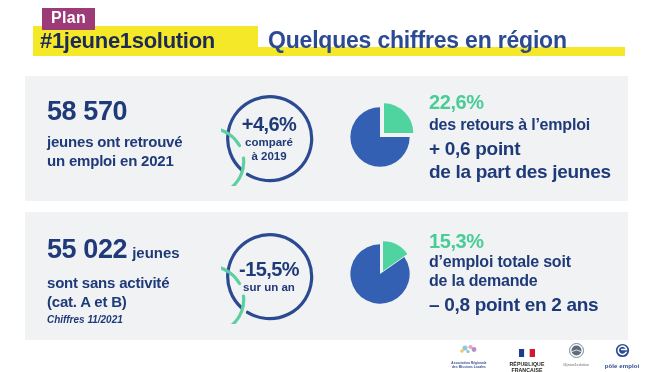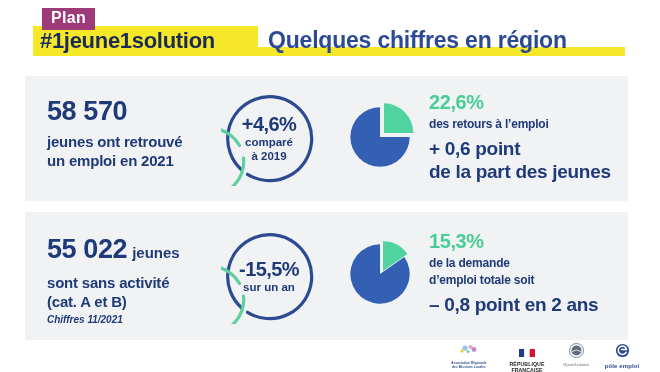--- a/index.html
+++ b/index.html
@@ -153,21 +153,21 @@
   }
   .pct-green {
     font-size: 20px;
     font-weight: bold;
     color: #48cd96;
     letter-spacing: -0.4px;
     line-height: 23px;
     white-space: nowrap;
   }
   .pie-desc {
-    font-size: 12px;
+    font-size: 16px;
     font-weight: bold;
     line-height: 17px;
     letter-spacing: -0.2px;
     white-space: nowrap;
   }
   .pie-strong {
     font-size: 19px;
     font-weight: bold;
     line-height: 23px;
     letter-spacing: -0.3px;
@@ -295,22 +295,22 @@
     <svg width="66" height="66" viewBox="0 0 66 66">
 
       <path d="M 32 34 L 56.32 17.00 A 29.65 29.65 0 1 1 32 4.35 Z" fill="#3460b4"></path>
 
       <path d="M 35 31 L 35 1.35 A 29.65 29.65 0 0 1 59.32 14.00 Z" fill="#4fd4a0"></path>
     </svg>
   </div>
 
   <div class="pie-text" style="left:404px; top:18px;">
     <div class="pct-green">15,3%</div>
+    <div class="pie-desc">d’emploi totale soit</div>
     <div class="pie-desc" style="margin-top:2px;">de la demande</div>
-    <div class="pie-desc">d’emploi totale soit</div>
     <div class="pie-strong" style="margin-top:4px;">– 0,8 point en 2 ans</div>
   </div>
 </div>
 
 <div class="footer">
 
   <div class="logo" id="logo-arml">
     <svg width="62" height="13" viewBox="0 0 62 13">
       <circle cx="27" cy="4" r="2.6" fill="#8fc7e8"></circle>
       <circle cx="32.5" cy="3" r="2.1" fill="#f0a0c0"></circle>

